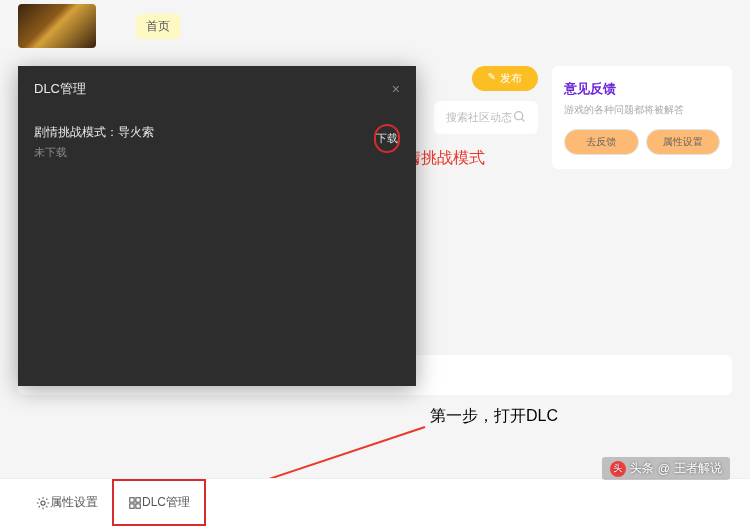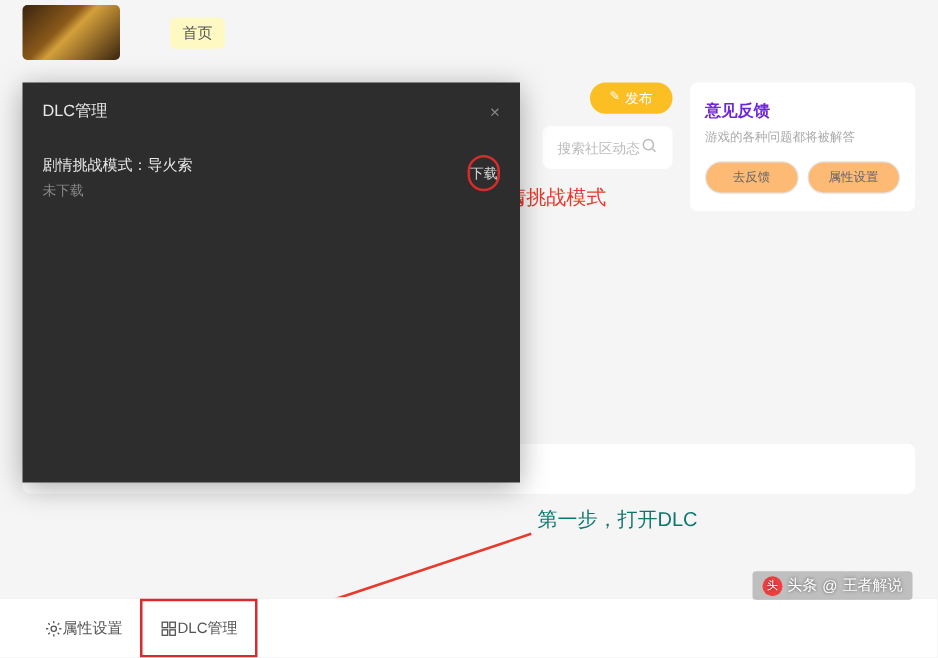--- a/index.html
+++ b/index.html
@@ -35,21 +35,21 @@
     .fb-btns { display: flex; gap: 7px; }
     .fb-btn { flex: 1; border: 1px solid #e3e3e3; background: #fdba74; border-radius: 13px; font-size: 10px; color: #666; padding: 5px 0; text-align: center; }
     
     .annotation-1 { position: absolute; top: 148px; left: 357px; color: #e8392b; font-size: 16px; }
     .arrow-1 { position: absolute; top: 115px; left: 370px; width: 56px; height: 56px; }
     .arrow-1 line { stroke: #e8392b; stroke-width: 2; }
     .arrow-1 polygon { fill: #e8392b; }
     
     .content-card { position: absolute; top: 355px; left: 18px; right: 18px; height: 40px; background: #fff; border-radius: 6px; }
     
-    .annotation-2 { position: absolute; top: 406px; left: 430px; color: #0f766e; font-size: 16px; }
+    .annotation-2 { position: absolute; top: 406px; left: 430px; color: #000000; font-size: 16px; }
     .arrow-2 { position: absolute; top: 421px; left: 225px; width: 210px; height: 80px; }
     .arrow-2 line { stroke: #e8392b; stroke-width: 2; }
     .arrow-2 polygon { fill: #e8392b; }
     
     .bottom-tabs { position: absolute; bottom: 0; left: 0; right: 0; background: #fff; border-top: 1px solid #eee; display: flex; padding: 0 22px; }
     .tab { display: flex; align-items: center; gap: 0; padding: 13px 14px; font-size: 12px; color: #555; cursor: pointer; }
     .tab.highlighted { border: 2px solid #d92b2b; }
     .tab-icon { width: 14px; height: 14px; display: inline-flex; }
     
     .watermark { position: absolute; bottom: 46px; right: 20px; display: flex; align-items: center; gap: 4px; color: #fff; text-shadow: 0 0 3px rgba(0,0,0,0.6); font-size: 12px; background: rgba(0,0,0,0.22); padding: 3px 8px; border-radius: 3px; }

